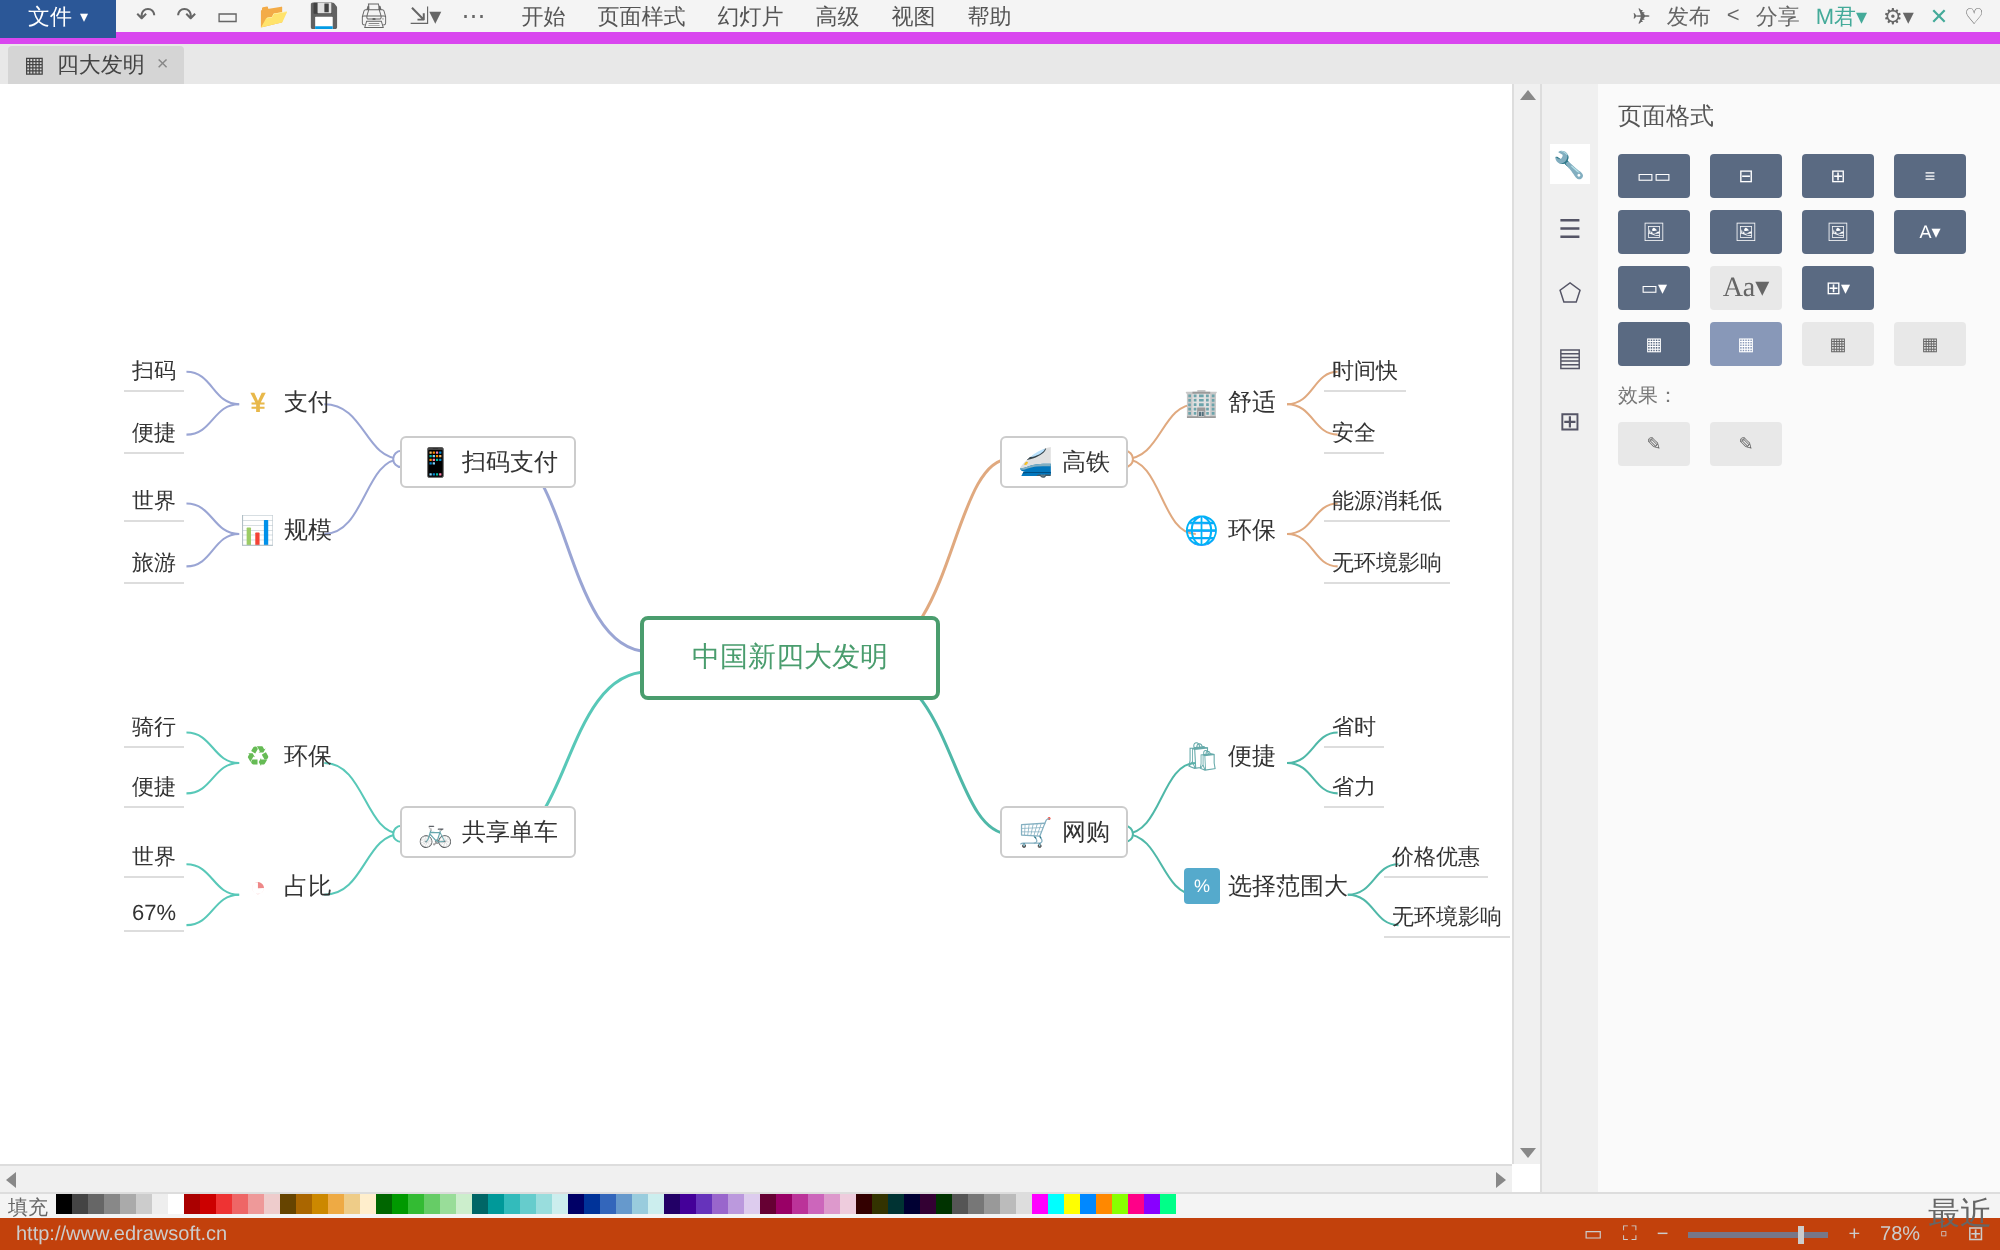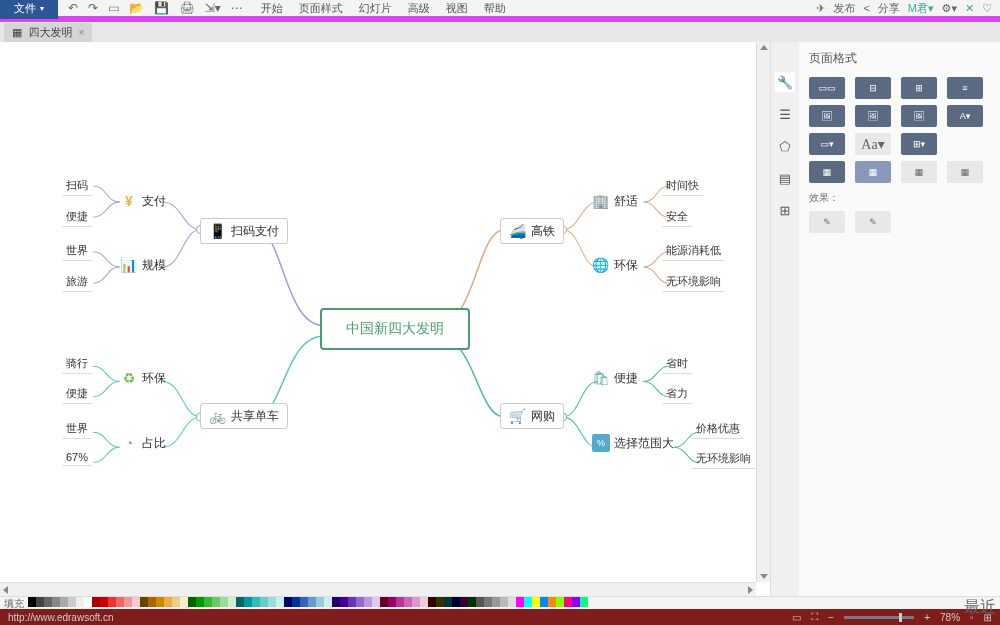--- a/index.html
+++ b/index.html
@@ -58,21 +58,21 @@
 .thumb.aa { font-size: 14px; font-family: Georgia, serif; }
 
 
 .colorbar { height: 13px; display: flex; align-items: flex-start; background: #f4f4f4; border-top: 1px solid #ddd; padding: 0 4px; }
 .colorbar-label { font-size: 10px; color: #666; margin-right: 4px; }
 .swatches { display: flex; gap: 0; }
 .swatches span { width: 8px; height: 10px; }
 .colorbar-right { margin-left: auto; font-size: 16px; color: #666; }
 
 
-.statusbar { height: 16px; background: #7f1d1d; color: #ccc; display: flex; align-items: center; padding: 0 8px; font-size: 10px; }
+.statusbar { height: 16px; background: #c2410c; color: #ccc; display: flex; align-items: center; padding: 0 8px; font-size: 10px; }
 .statusbar a { color: #ccc; text-decoration: none; }
 .statusbar-right { margin-left: auto; display: flex; align-items: center; gap: 10px; }
 .zoom-slider { width: 70px; height: 3px; background: #778; position: relative; }
 .zoom-slider::after { content: ""; position: absolute; left: 55px; top: -3px; width: 3px; height: 9px; background: #ccc; }
 </style>
 </head>
 <body>
 
 <div class="menubar">
   <div class="file-btn">文件</div>

